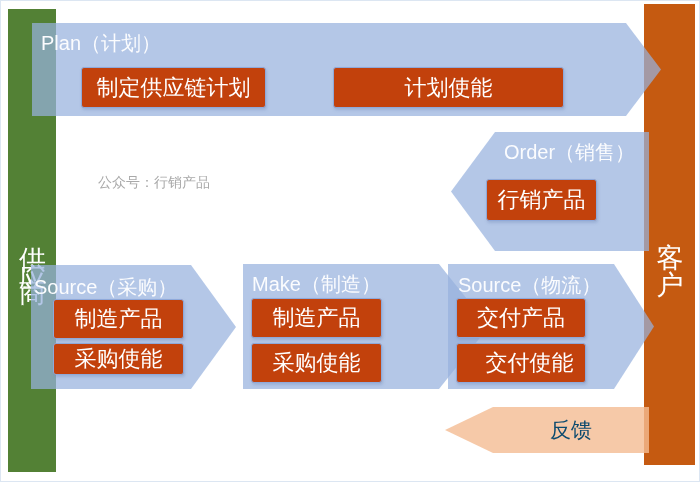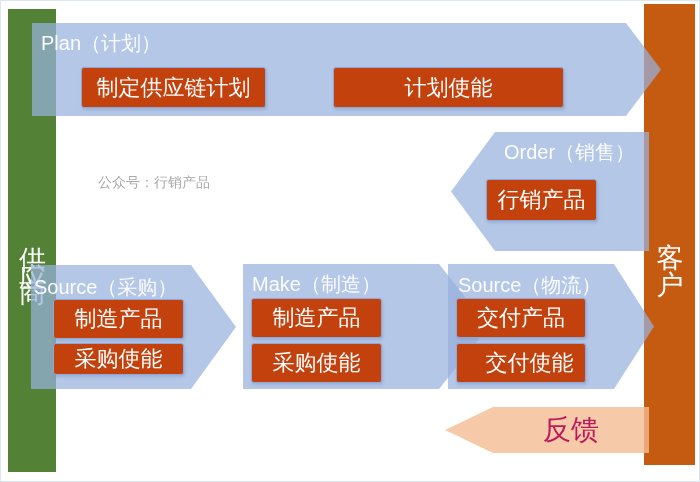--- a/index.html
+++ b/index.html
@@ -41,21 +41,21 @@
   #plan    { left:31px;  top:22px;  width:629px; height:93px;  --d:35px; }
   #order   { left:450px; top:131px; width:198px; height:119px; --d:44px; }
   #source  { left:30px;  top:264px; width:205px; height:124px; --d:45px; }
   #make    { left:242px; top:263px; width:203px; height:125px;padding-left:43px; --d:50px; }
   #deliver { left:447px; top:263px; width:206px; height:125px; --d:40px; }
   #feedback{ left:444px; top:406px; width:204px; height:46px;  --d:48px; }
   #feedback .shape { background:rgba(244,188,146,0.8); }
   #feedback .feedback-label {
     position:absolute; inset:0; padding-left:48px;
     display:flex; align-items:center; justify-content:center;
-    color:#be185d; font-size:28px;
+    color:#0c4a6e; font-size:21px;
   }
 
   #plan .arrow-title    { left:9px;  top:8px; }
   #order .arrow-title   { left:53px; top:8px; }
   #source .arrow-title  { left:3px;  top:10px; }
   #make .arrow-title    { left:9px;  top:8px; }
   #deliver .arrow-title { left:10px; top:9px; }
 
   #plan .btn-1    { left:49px;  top:44px; width:185px; height:41px; }
   #plan .btn-2    { left:301px; top:44px; width:231px; height:41px; }

